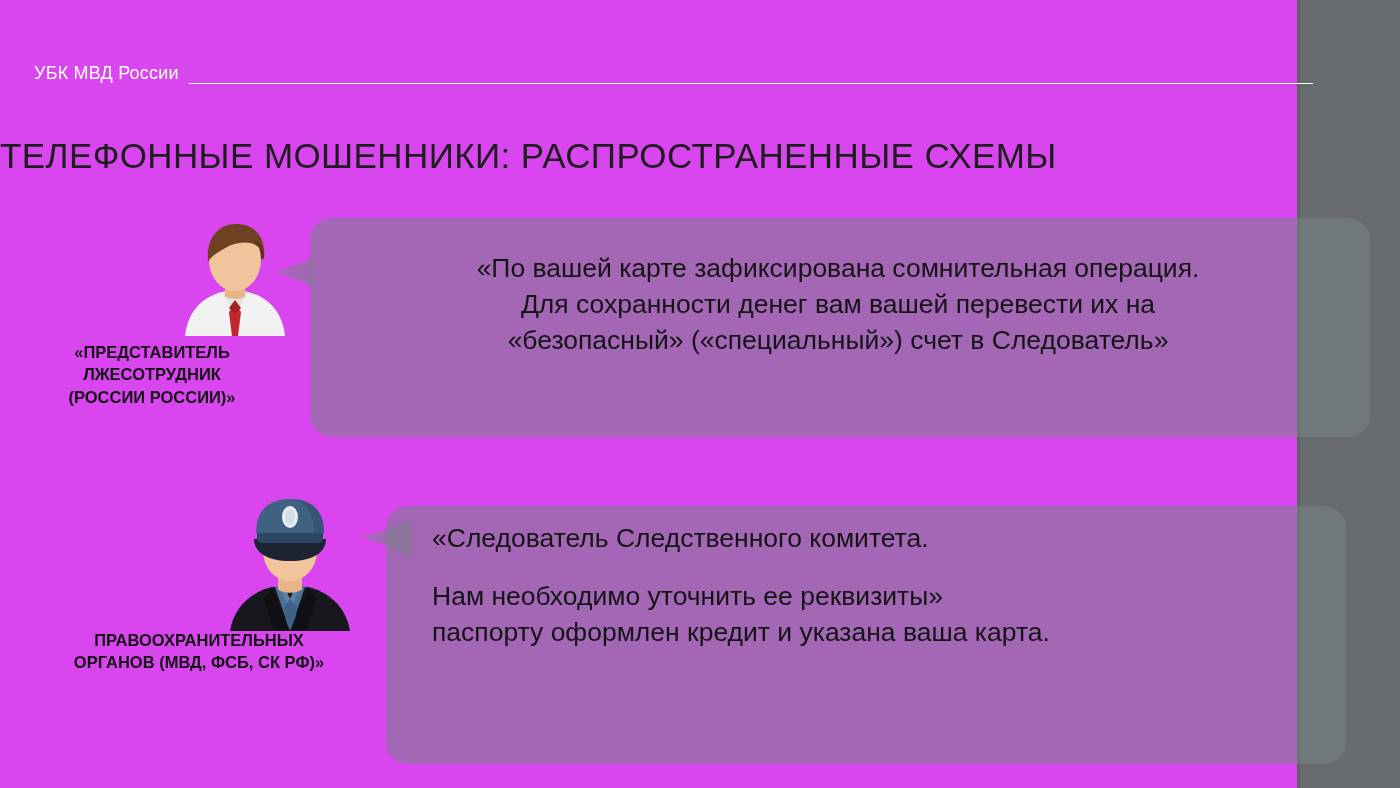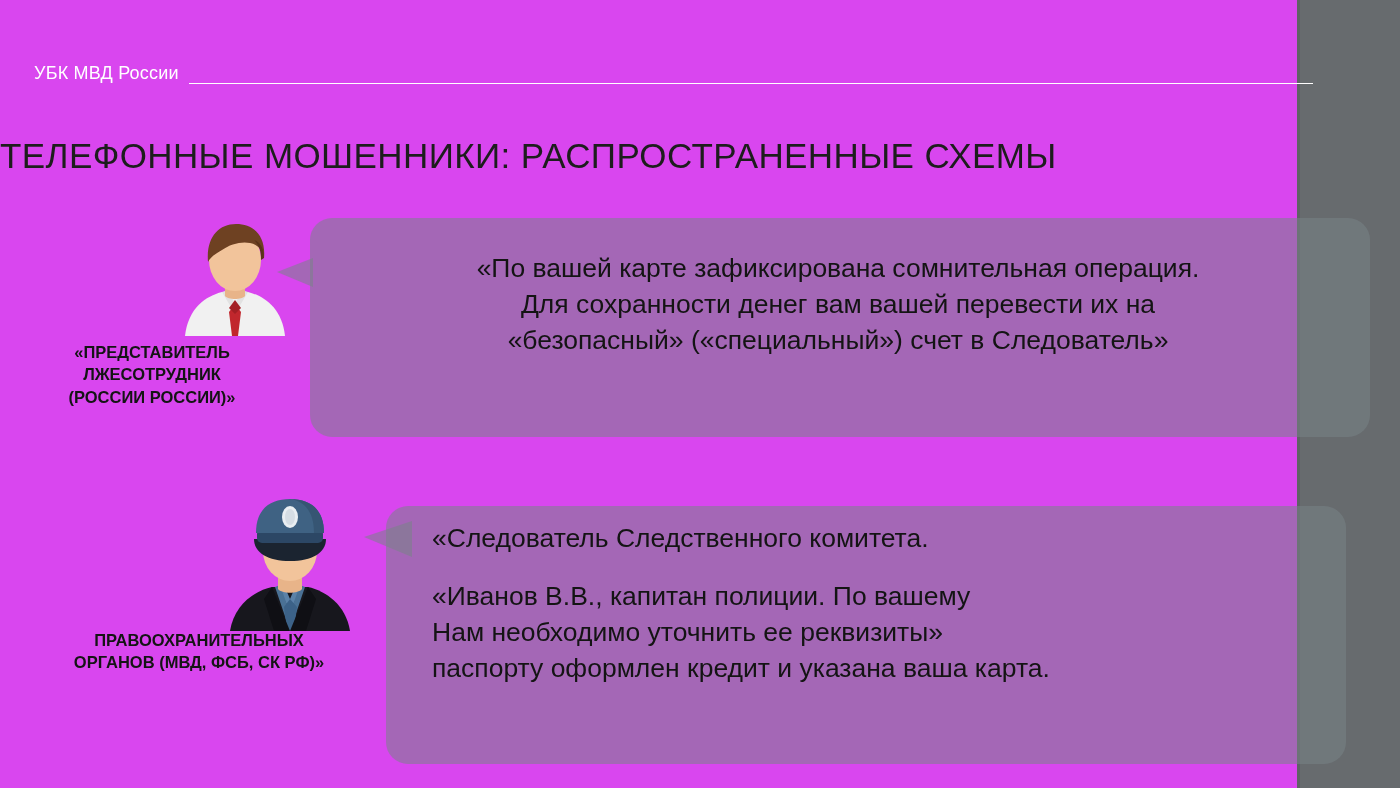--- a/index.html
+++ b/index.html
@@ -245,19 +245,18 @@
     <div>ПРАВООХРАНИТЕЛЬНЫХ</div>
     <div>ОРГАНОВ (МВД, ФСБ, СК РФ)»</div>
   </div>
 
   <div class="tail" id="tail2"></div>
   <div class="bubble" id="bubble2">
     <div class="bubble-para">
       <div class="bubble-text">«Следователь Следственного комитета.</div>
     </div>
     <div class="bubble-para">
-      <div class="bubble-text">«Иванов В.В., капитан полиции. По вашему</div>
       <div class="bubble-text">Нам необходимо уточнить ее реквизиты»</div>
       <div class="bubble-text">паспорту оформлен кредит и указана ваша карта.</div>
     </div>
   </div>
 
 </div>
 
 </body></html>

